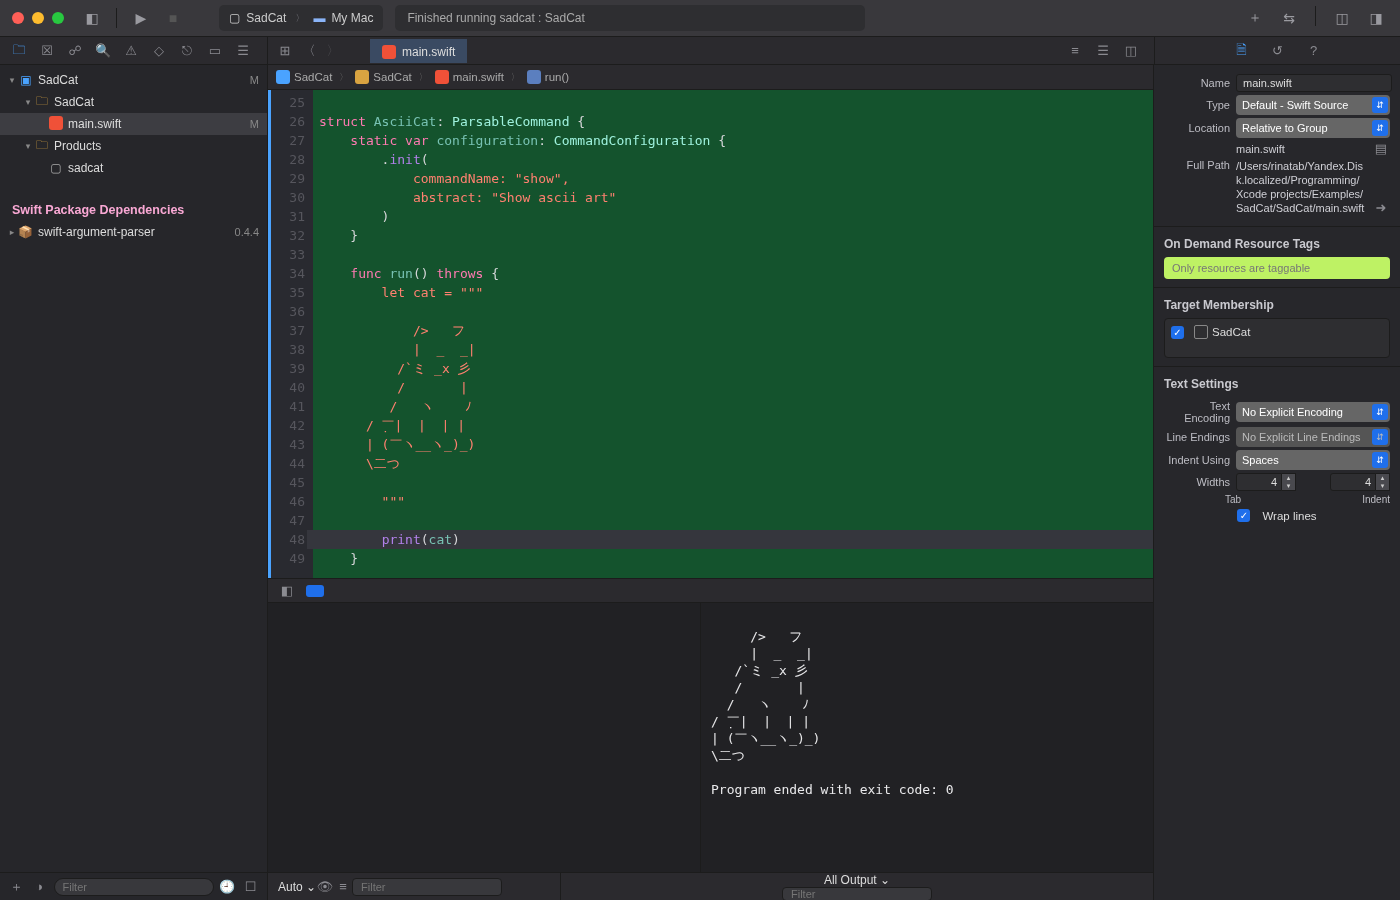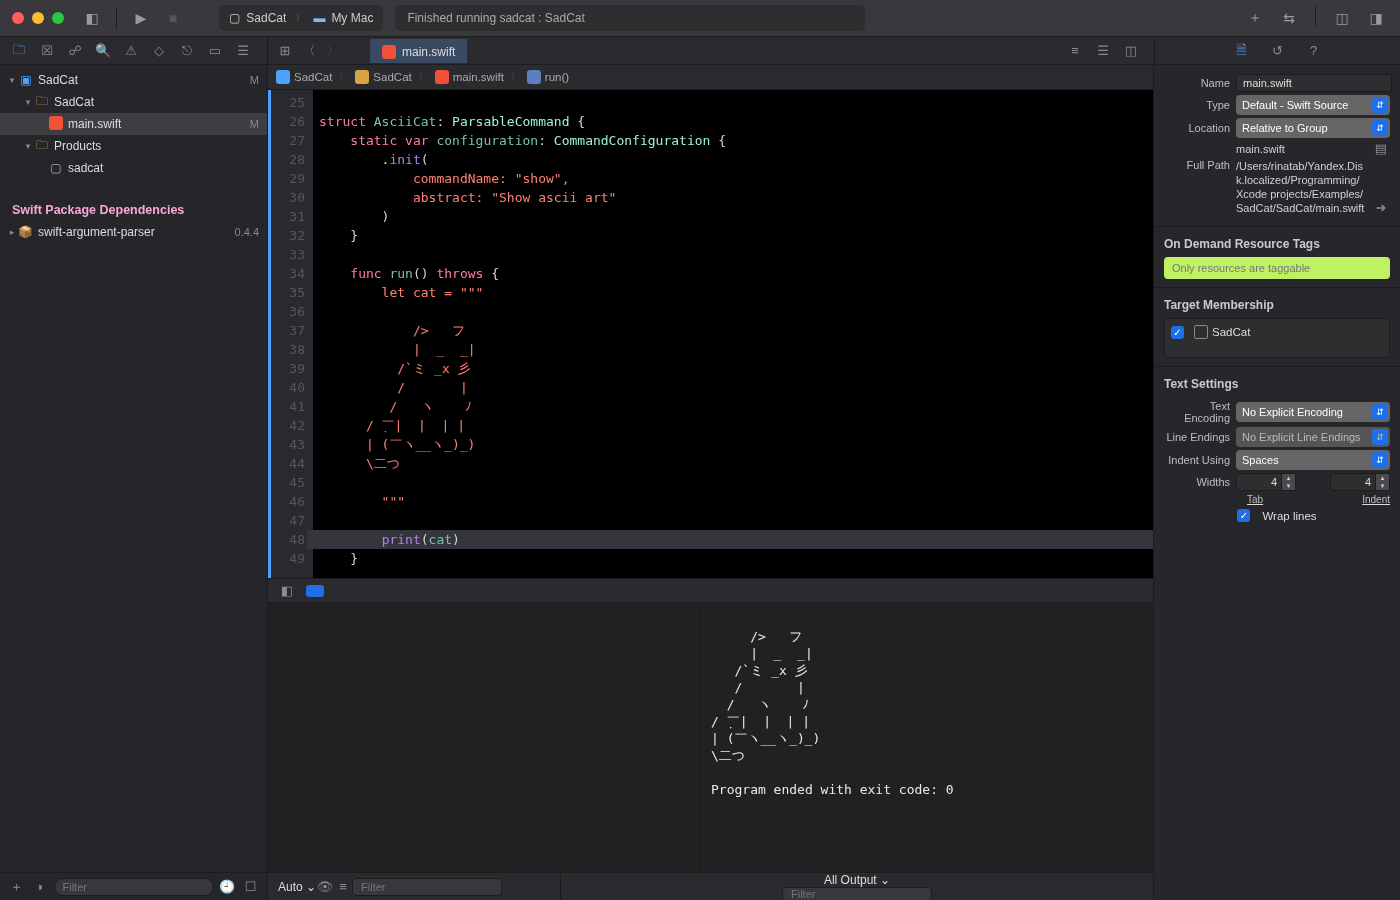--- a/index.html
+++ b/index.html
@@ -88,21 +88,21 @@
   }
   .ed-toolbar .seg{ display:flex; align-items:center; gap:4px; }
   .crumb-ic{ width:14px;height:14px;display:inline-block;border-radius:3px;}
   .crumb-ic.pkg{background:#4aa3ff;}
   .crumb-ic.fold{background:#d9a441;}
   .crumb-ic.sw{background:#f05138;}
   .crumb-ic.m{background:#5b7fbf;}
   .chev{ color:#666; font-size:9px; padding:0 3px;}
   .ed-split{ flex:1; display:flex; flex-direction:column; min-height:0;}
   .code-area{
-    flex:1; min-height:0; display:flex; background:#000000; overflow:hidden;
+    flex:1; min-height:0; display:flex; background:#14532d; overflow:hidden;
     font-family: "SF Mono","Menlo","Monaco",monospace; font-size:13px; line-height:19px;
     border-left:3px solid #4aa3ff;
   }
   .gutter{
     width:42px; text-align:right; color:#56565d; padding:3px 8px 3px 0;
     background:#292a30; user-select:none;
   }
   .code{
     flex:1; padding:3px 0 3px 6px; white-space:pre; color:#d7d7da;
     position:relative;
@@ -182,21 +182,21 @@
   .stepper{ display:flex; align-items:center; }
   .stepper input{
     width:46px; height:18px; background:#2e2e31; border:1px solid #1c1c1c; color:#ddd;
     text-align:right; padding:0 4px; font-size:11px; border-radius:3px 0 0 3px; outline:none;
   }
   .stepper .sbtn{
     width:14px; height:18px; background:#49494e; border:1px solid #1c1c1c; border-left:none;
     font-size:7px; color:#ccc; display:flex;flex-direction:column;
   }
   .stepper .sbtn span{flex:1;display:flex;align-items:center;justify-content:center;}
-  .widths-row{ display:flex; gap:2px; margin-left:83px;text-decoration:underline;}
+  .widths-row{ display:flex; gap:2px; margin-left:61px;}
   .widths-row .col{ display:flex; flex-direction:column; align-items:center; gap:2px;}
   .widths-row .lbl{ color:#bdbdc4; font-size:10px;}
 </style>
 </head>
 <body>
 
 <div class="titlebar">
   <div class="traffic">
     <div class="tl r"></div>
     <div class="tl y"></div>

